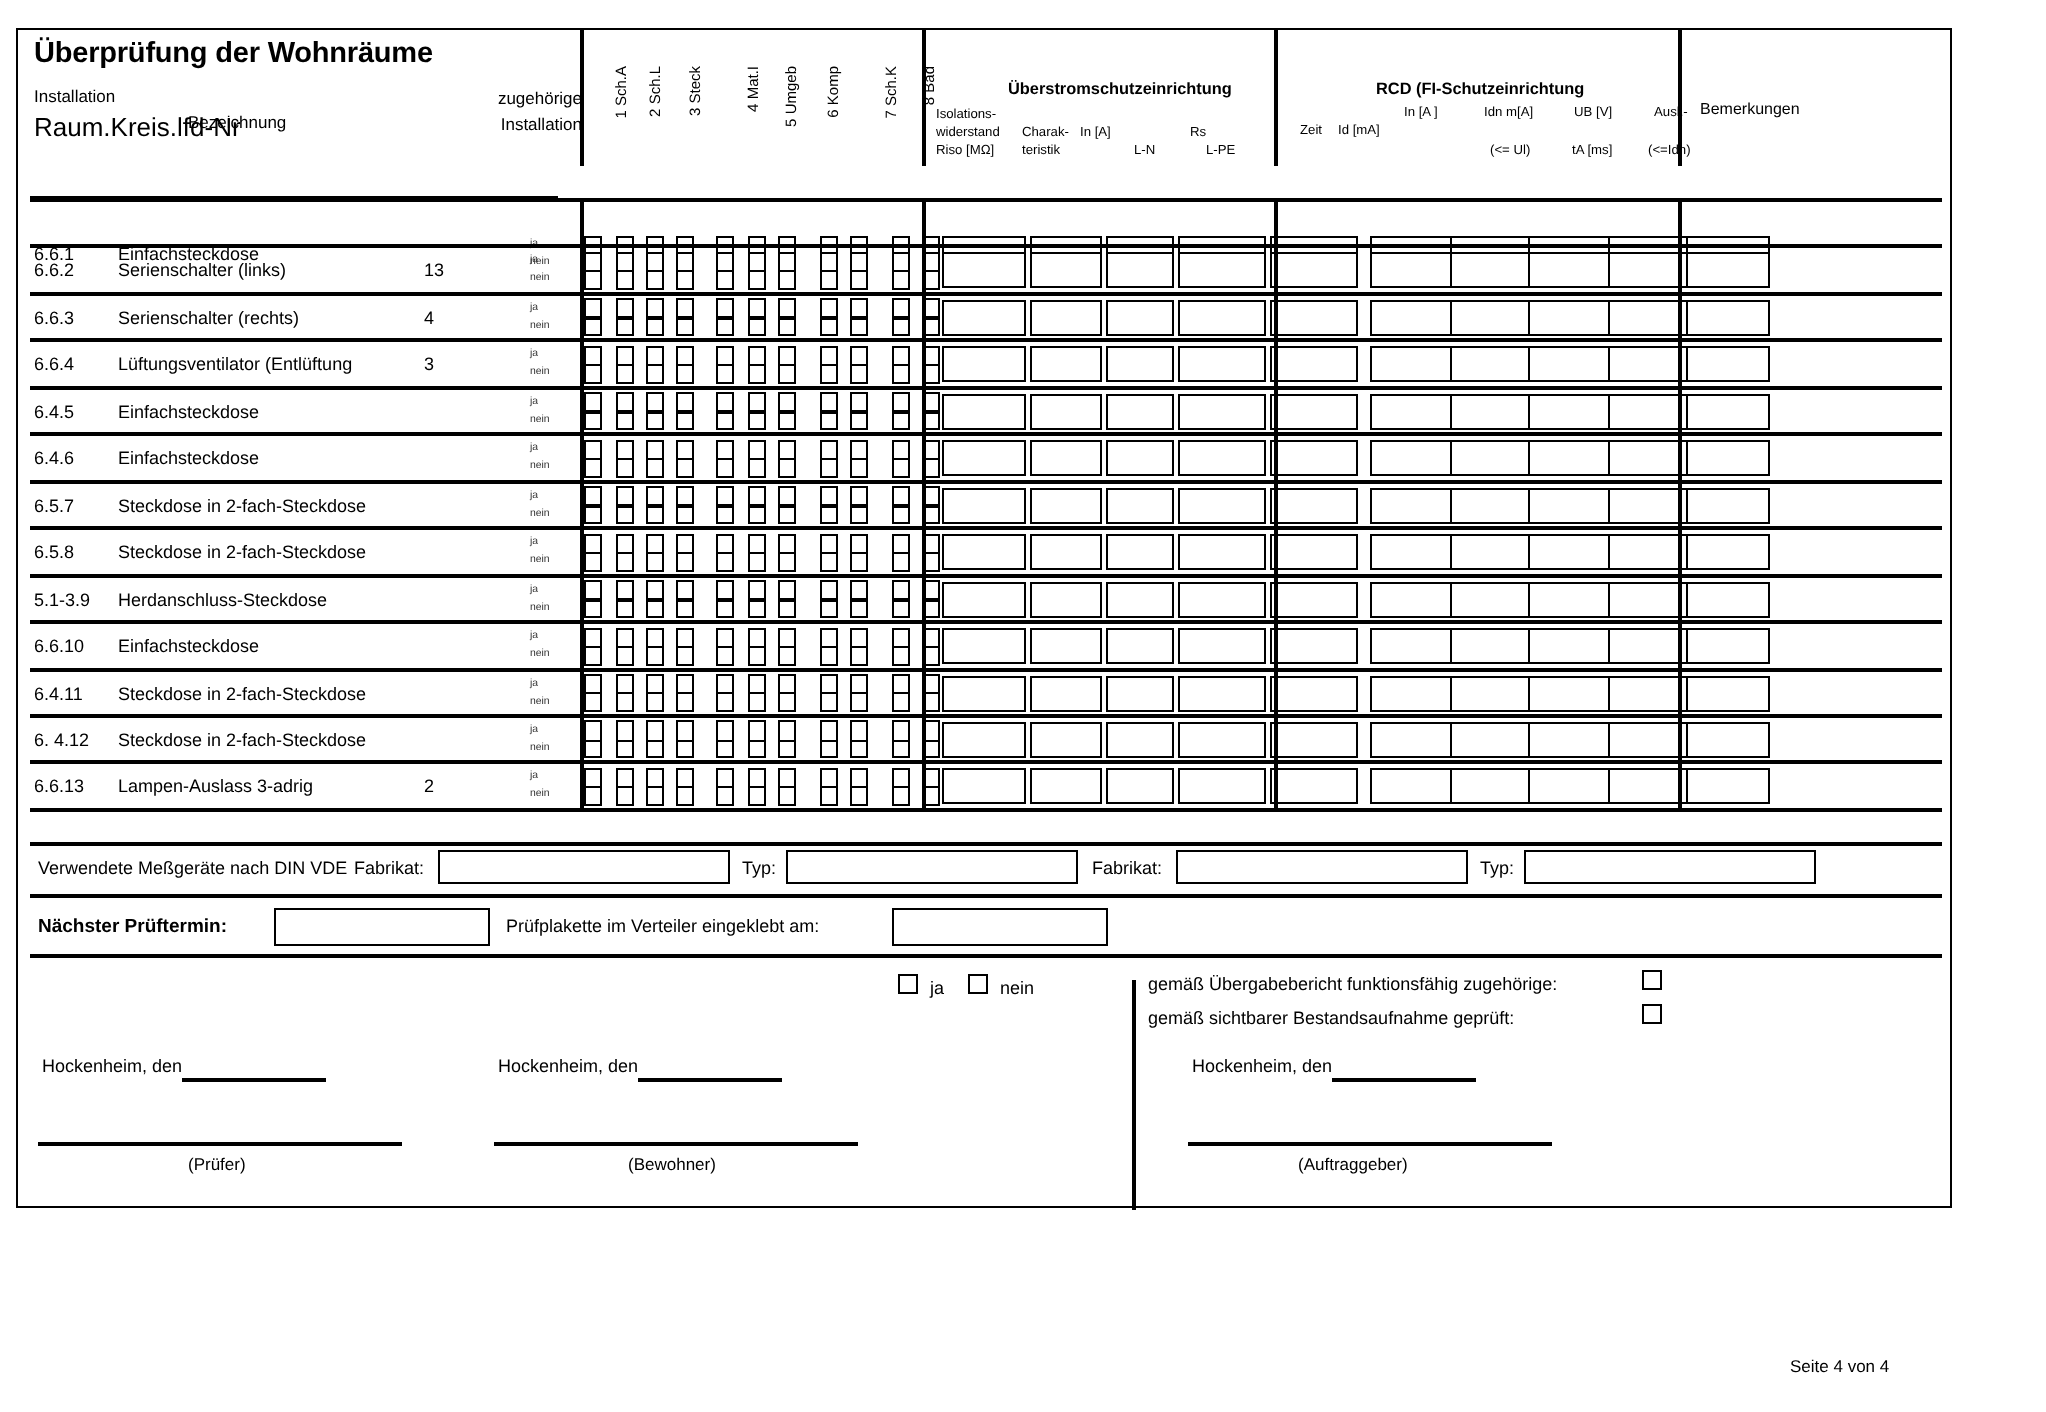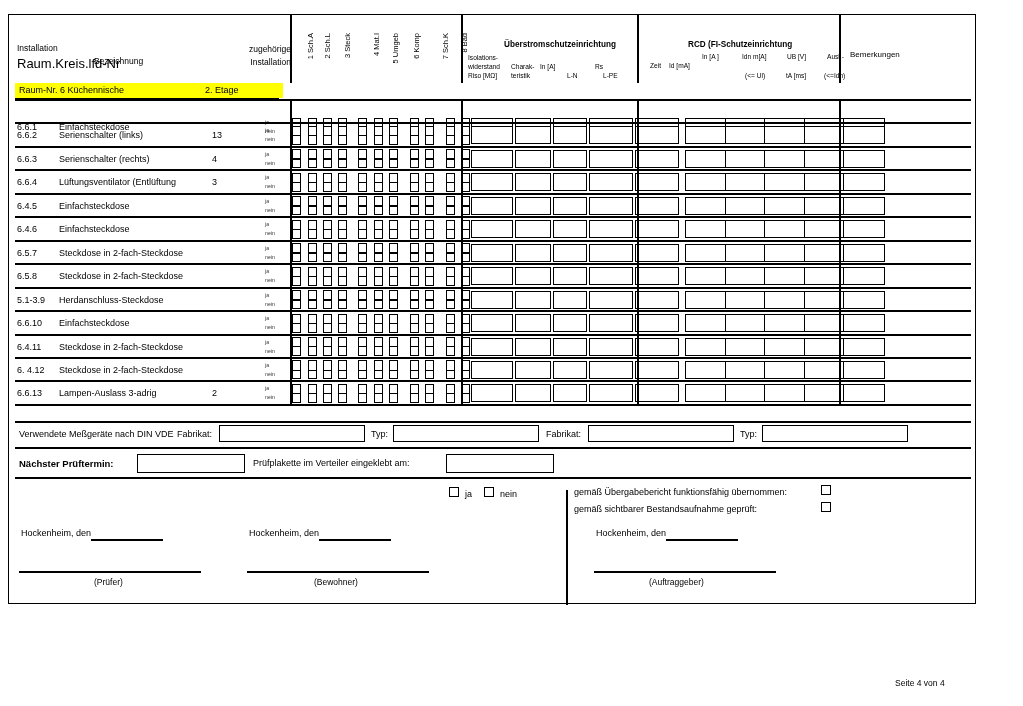--- a/index.html
+++ b/index.html
@@ -213,20 +213,21 @@
     position:absolute; left:895px; top:678px;
     font-size:8.5px; white-space:nowrap;
   }
 </style>
 </head>
 <body>
 
 <div id="sheet">
 
   <div id="header-band">
+    <div id="title">Überprüfung der Wohnräume</div>
     <div id="sub-installation">Installation</div>
     <div id="sub-raumkreis">Raum.Kreis.lfd-Nr</div>
     <div id="sub-bezeichnung">Bezeichnung</div>
     <div id="zugehoerige">
       <div>zugehörige</div>
       <div>Installation</div>
     </div>
 
     <div class="vcol" style="left:297px;">1 Sch.A</div>
     <div class="vcol" style="left:314px;">2 Sch.L</div>
@@ -260,24 +261,20 @@
     <div class="sec-lbl" style="left:815px; top:57px;">(&lt;=Idn)</div>
 
     <div class="sec-lbl" style="left:841px; top:36px; font-size:8px;">Bemerkungen</div>
 
     <div class="hdr-vline thick" style="left:281px;"></div>
     <div class="hdr-vline thick" style="left:452px;"></div>
     <div class="hdr-vline thick" style="left:628px;"></div>
     <div class="hdr-vline thick" style="left:830px;"></div>
   </div>
 
-  <div id="roombar">
-    <div class="yel" id="yel-room">Raum-Nr. 6 Küchennische</div>
-    <div class="yel" id="yel-etage">2. Etage</div>
-  </div>
   <div id="roombar-rule"></div>
 
   <div id="tbl">
       <div class="trow-sep" style="top: -2px;"></div>
       <div class="trow" style="top: 15px;">
         <div class="rnum" style="top: 6px;">6.6.1</div>
         <div class="rlbl" style="top: 6px;">Einfachsteckdose</div>
         <div class="janein">
           <div>ja</div>
           <div>nein</div>
@@ -720,21 +717,21 @@
   <div class="btxt" style="left:244px; top:443px;">Prüfplakette im Verteiler eingeklebt am:</div>
   <div class="bbox" style="left:437px; top:439px; width:108px; height:19px;"></div>
 
   <div class="brow-rule" style="top:462px;"></div>
 
   <div class="chk" style="left:440px; top:472px;"></div>
   <div class="btxt" style="left:456px; top:474px;">ja</div>
   <div class="chk" style="left:475px; top:472px;"></div>
   <div class="btxt" style="left:491px; top:474px;">nein</div>
 
-  <div class="btxt" style="left:565px; top:472px;">gemäß Übergabebericht funktionsfähig übernommen:</div>
+  <div class="btxt" style="left:565px; top:472px;">gemäß Übergabebericht funktionsfähig zugehörige:</div>
   <div class="chk" style="left:812px; top:470px;"></div>
   <div class="btxt" style="left:565px; top:489px;">gemäß sichtbarer Bestandsaufnahme geprüft:</div>
   <div class="chk" style="left:812px; top:487px;"></div>
 
   <div class="btxt" style="left:12px; top:513px;">Hockenheim, den</div>
   <div class="sigline-short" style="left:82px; top:524px; width:72px;"></div>
   <div class="sigline-long" style="left:10px; top:556px; width:182px;"></div>
   <div class="sigcap" style="left:85px; top:562px;">(Prüfer)</div>
 
   <div class="btxt" style="left:240px; top:513px;">Hockenheim, den</div>

